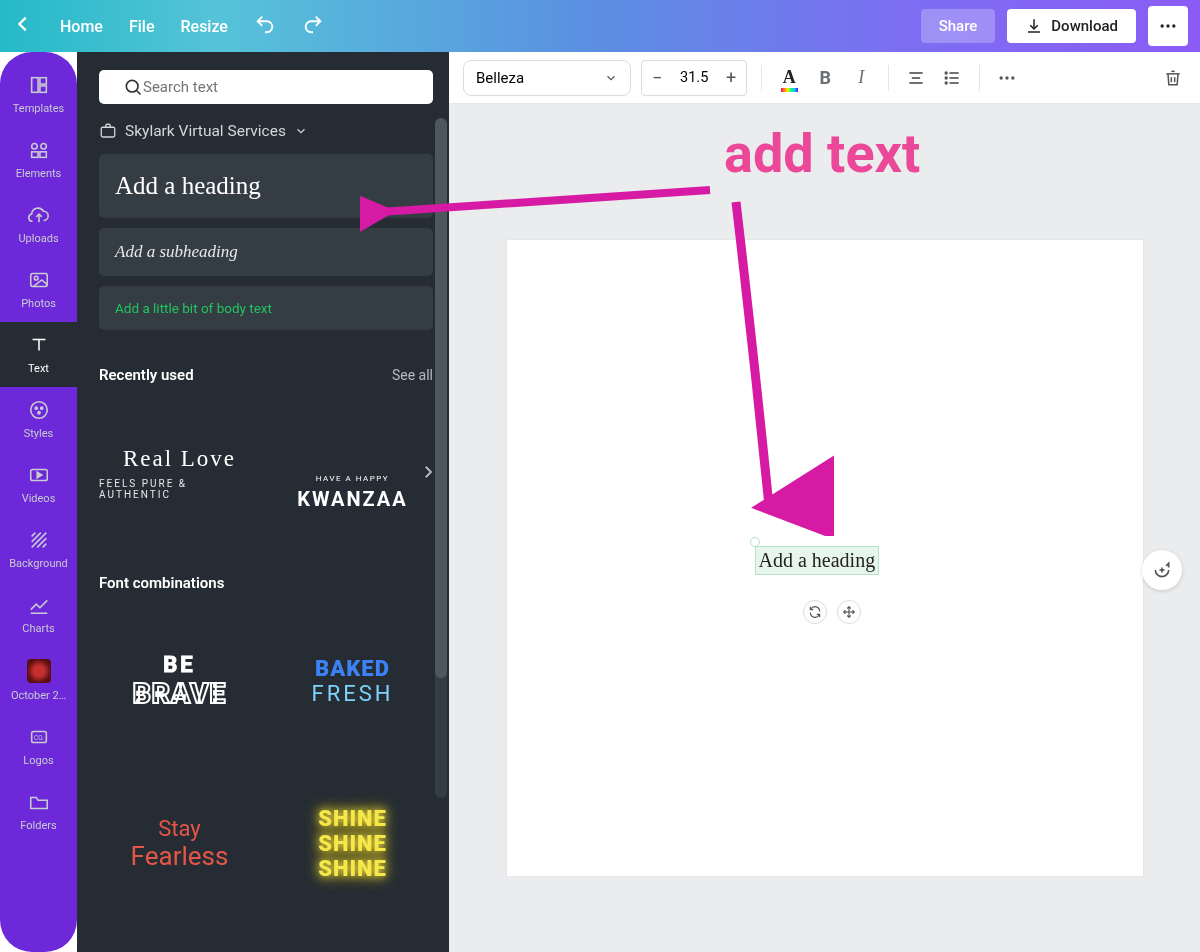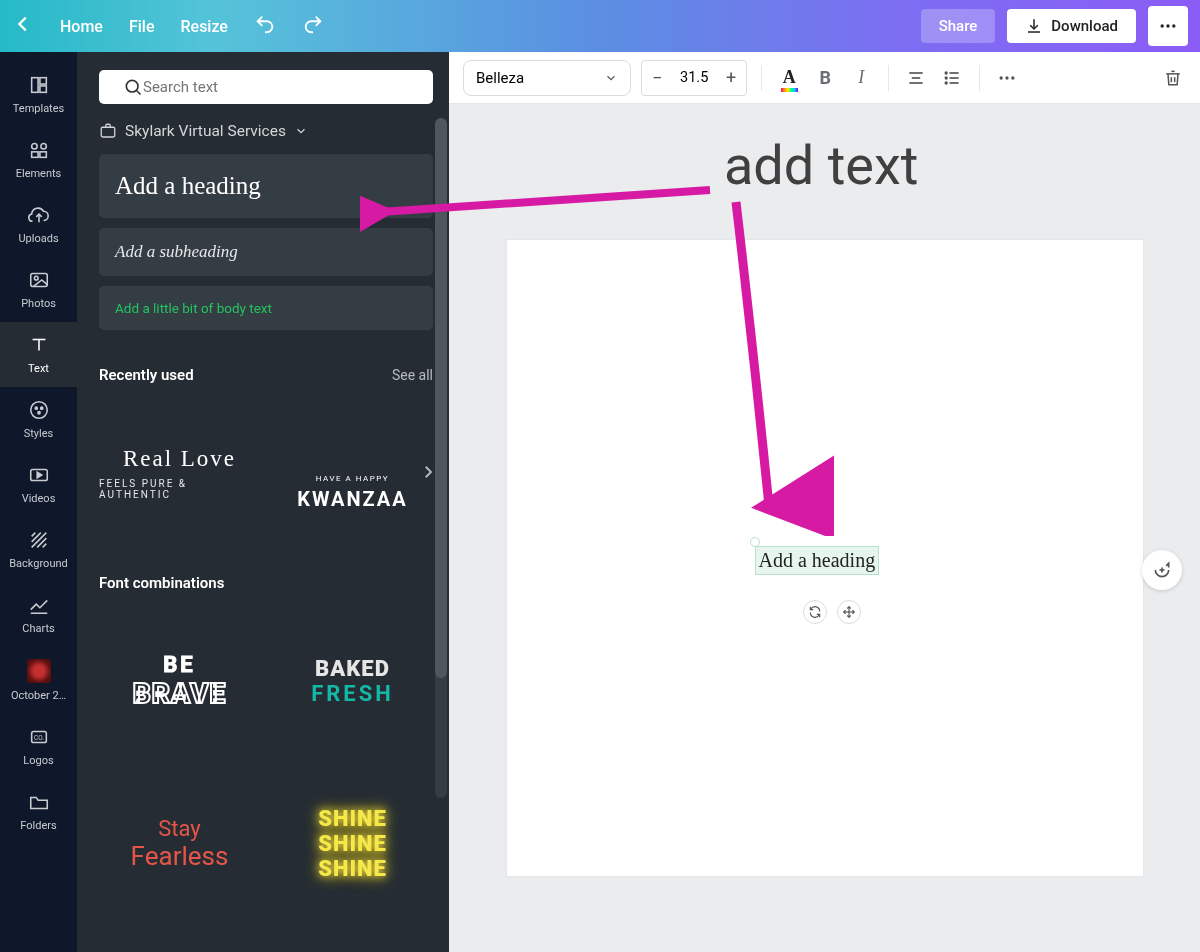--- a/index.html
+++ b/index.html
@@ -10,21 +10,21 @@
 .topbar .left { display: flex; align-items: center; gap: 26px; }
 .topbar .nav-btn { font-size: 16px; font-weight: 500; cursor: pointer; }
 .topbar .back-chev { width: 18px; height: 18px; }
 .topbar .spacer { flex: 1; }
 .topbar .icon-btn svg { width: 22px; height: 22px; }
 .share-btn { background: rgba(255,255,255,0.25); padding: 8px 18px; border-radius: 4px; font-size: 15px; font-weight: 500; cursor: pointer; margin-left: 48px; }
 .download-btn { background: #fff; color: #222; padding: 8px 18px; border-radius: 4px; font-size: 15px; font-weight: 500; display: flex; align-items: center; gap: 8px; cursor: pointer; margin-left: 12px; }
 .more-btn { background: #fff; color: #222; width: 40px; height: 40px; border-radius: 4px; display: flex; align-items: center; justify-content: center; margin-left: 12px; cursor: pointer; }
 
 
-.rail { position: absolute; top: 52px; left: 0; width: 77px; bottom: 0; background: #0f172a; color: #c8ccd0; display: flex; flex-direction: column; align-items: center; padding-top: 10px; }
+.rail { position: absolute; top: 52px; left: 0; width: 77px; bottom: 0; background: #6d28d9; color: #c8ccd0; display: flex; flex-direction: column; align-items: center; padding-top: 10px; border-radius: 32px; }
 .rail .rail-item { width: 100%; display: flex; flex-direction: column; align-items: center; gap: 6px; padding: 12px 0; font-size: 11px; cursor: pointer; }
 .rail .rail-item.active { background: #252c33; color: #fff; }
 .rail .rail-item svg { width: 22px; height: 22px; }
 .rail .thumb-img { width: 24px; height: 24px; border-radius: 4px; background: radial-gradient(circle,#c62f2f 30%,#5a0f0f 70%); }
 
 
 .panel { position: absolute; top: 52px; left: 77px; width: 372px; bottom: 0; background: #252c33; color: #e6e8ea; display: flex; flex-direction: column; padding: 18px 16px 0 22px; }
 .search-wrap { background: #fff; border-radius: 5px; height: 34px; display: flex; align-items: center; padding: 0 24px; }
 .search-wrap input { border: none; outline: none; flex: 1; font-size: 15px; color: #333; background: transparent; }
 .brand-row { display: flex; align-items: center; gap: 8px; margin: 18px 0 14px; font-size: 15.5px; color: #d4d6d8; cursor: pointer; }
@@ -37,22 +37,22 @@
 .see-all { font-size: 14px; color: #b6bbc0; cursor: pointer; }
 .grid { display: grid; grid-template-columns: 1fr 1fr; gap: 12px; position: relative; }
 .tpl-card { height: 150px; background: transparent; border-radius: 4px; display: flex; flex-direction: column; align-items: center; justify-content: center; cursor: pointer; text-align: left; overflow: hidden; }
 .tpl-real-love .t1 { font-family: "Times New Roman", serif; font-size: 23px; color: #fff; letter-spacing: 2px; }
 .tpl-real-love .t2 { font-size: 10px; color: #e6e8ea; letter-spacing: 2px; margin-top: 6px; }
 .tpl-kwanzaa .t1 { font-size: 8px; color: #fff; letter-spacing: 1.5px; margin-bottom: 4px; margin-top: 39px; }
 .tpl-kwanzaa .t2 { font-size: 20px; color: #fff; font-weight: 700; letter-spacing: 2px; }
 .grid .chev-next { position: absolute; right: -4px; top: 65px; color: #b6bbc0; cursor: pointer; }
 .tpl-brave .t1 { font-size: 22px; color: #fff; -webkit-text-stroke: 1px #fff; letter-spacing: 3px; font-weight: 700; }
 .tpl-brave .t2 { font-size: 28px; font-weight: 900; -webkit-text-stroke: 2px #fff; color: transparent; letter-spacing: 1px; }
-.tpl-baked .t1 { font-size: 22px; font-weight: 900; color: #e5e5e5; letter-spacing: 1px; }
-.tpl-baked .t2 { font-size: 22px; font-weight: 700; color: #14b8a6; letter-spacing: 3px; }
+.tpl-baked .t1 { font-size: 22px; font-weight: 900; color: #3b82f6; letter-spacing: 1px; }
+.tpl-baked .t2 { font-size: 22px; font-weight: 400; color: #7dd3fc; letter-spacing: 3px; }
 .tpl-stay { font-family: cursive; color: #e55648; }
 .tpl-stay .t1 { font-size: 22px; }
 .tpl-stay .t2 { font-size: 26px; }
 .tpl-shine .ln { font-size: 22px; font-weight: 900; color: #f7e84a; text-shadow: 0 0 8px #f7e84a, 0 0 16px #f7d300; letter-spacing: 1px; }
 .panel-scrollbar { position: absolute; right: 2px; top: 66px; width: 12px; height: 680px; background: #343c44; border-radius: 6px; }
 .panel-scrollbar-thumb { width: 12px; height: 560px; background: #4e565e; border-radius: 6px; }
 .panel-collapse { position: absolute; right: -14px; top: 556px; width: 14px; height: 70px; background: #252c33; border-radius: 0 8px 8px 0; display: flex; align-items: center; justify-content: center; cursor: pointer; color: #c8ccd0; font-size: 12px; }
 
 
 .toolbar { position: absolute; top: 52px; left: 449px; right: 0; height: 52px; background: #fff; border-bottom: 1px solid #e4e6e8; display: flex; align-items: center; padding: 0 14px; gap: 10px; }
@@ -69,21 +69,21 @@
 
 .canvas-area { position: absolute; top: 104px; left: 449px; right: 0; bottom: 0; background: #ebecee; display: flex; align-items: flex-start; justify-content: center; padding-top: 136px; }
 .page { width: 636px; height: 636px; background: #fff; box-shadow: 0 0 0 1px #e4e6e8; position: relative; }
 .text-el { position: absolute; left: 248px; top: 306px; font-family: Georgia, serif; font-size: 20px; color: #222; border: 1px solid #b7e2c9; background: #e7f6ec; padding: 2px 3px; }
 .rotate-handle { position: absolute; left: 243px; top: 297px; width: 10px; height: 10px; background: #fff; border: 1px solid #b7e2c9; border-radius: 50%; }
 .page-controls { position: absolute; left: 296px; top: 360px; display: flex; gap: 10px; }
 .page-controls .pc { width: 24px; height: 24px; border: 1px solid #d9dce0; border-radius: 50%; background: #fff; display: flex; align-items: center; justify-content: center; cursor: pointer; color: #555; font-size: 13px; }
 .add-page-fab { position: absolute; right: 18px; top: 446px; width: 40px; height: 40px; background: #fff; border-radius: 50%; box-shadow: 0 1px 4px rgba(0,0,0,.15); display:flex; align-items:center; justify-content:center; color:#555; cursor:pointer; }
 
 
-.annot-text { position: absolute; top: 134px; left: 724px; color: #404040; font-size: 54px; font-weight: 400; }
+.annot-text { position: absolute; top: 122px; left: 724px; color: #ec4899; font-size: 54px; font-weight: 700; }
 .annot-arrow1 { position: absolute; top: 178px; left: 360px; }
 .annot-arrow2 { position: absolute; top: 196px; left: 724px; }
 </style>
 </head>
 <body>
 
 <div class="topbar">
   <div class="left">
     <span class="icon-btn">
       <svg class="back-chev" viewBox="0 0 24 24" fill="none" stroke="#fff" stroke-width="2.5">

